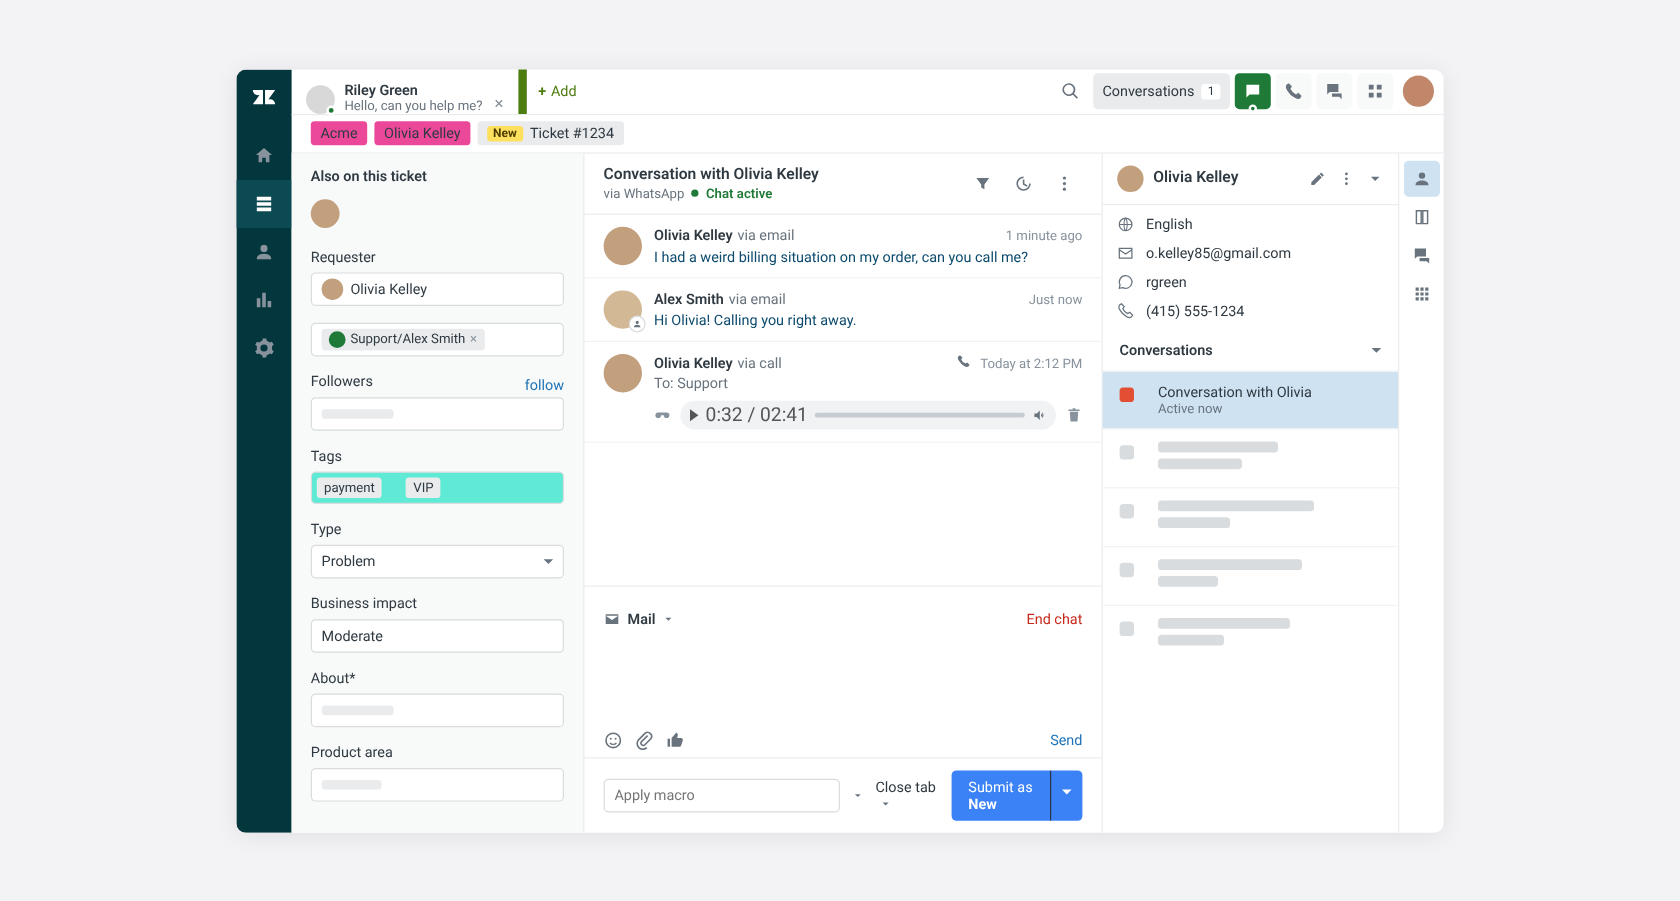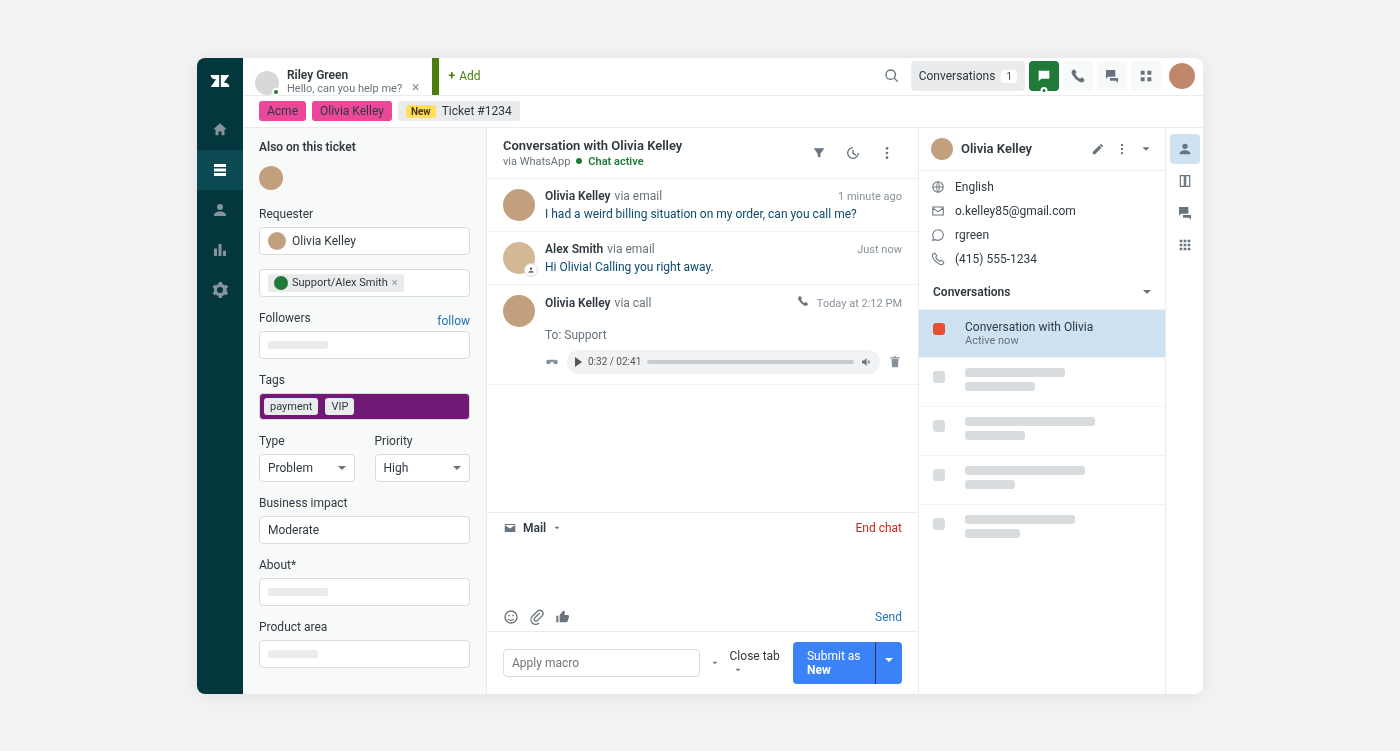--- a/index.html
+++ b/index.html
@@ -46,21 +46,21 @@
   .col-left{width:244px;border-right:1px solid #e9ebed;background:#f8f9f9;padding:12px 16px;overflow:auto;font-size:12px;color:#68737d}
   .col-left .lab{font-size:12px;color:#2f3941;margin-bottom:6px}
   .col-left .section{margin-bottom:14px}
   .col-left input,.col-left .fake-input{width:100%;height:28px;border:1px solid #d8dcde;border-radius:4px;background:#fff;padding:0 8px;font-size:12px;color:#2f3941}
   .col-left .fake-input{display:flex;align-items:center;gap:6px}
   .av{width:18px;height:18px;border-radius:50%;background:#c2a07e;display:inline-block}
   .row-sb{display:flex;justify-content:space-between;align-items:center}
   .link{color:#1f73b7;font-size:12px;cursor:pointer}
   .pill{display:inline-flex;align-items:flex-start;background:#e9ebed;border-radius:3px;padding:2px 6px;font-size:11px;color:#2f3941}
   .pill .x{margin-left:4px;color:#87929d;cursor:pointer}
-  .tags-box{border:1px solid #d8dcde;border-radius:4px;background:#701a75;padding:4px;display:flex;gap:7px;flex-wrap:wrap}
+  .tags-box{border:1px solid #d8dcde;border-radius:4px;background:#5eead4;padding:4px;display:flex;gap:20px;flex-wrap:wrap}
   .two{display:flex;gap:20px}
   .two>div{flex:1}
   .select{position:relative}
   .select::after{content:"";position:absolute;right:8px;top:11px;border:4px solid transparent;border-top-color:#68737d}
   .skel{background:#e9ebed;border-radius:3px;height:12px}
   
   
   .col-center{flex:1;display:flex;flex-direction:column;border-right:1px solid #e9ebed;min-width:0}
   .chead{padding:10px 16px;border-bottom:1px solid #e9ebed;display:flex;align-items:flex-start}
   .chead .ctitle{font-size:13px;font-weight:600;color:#2f3941}
@@ -72,24 +72,24 @@
   .msg .mhead{display:flex;align-items:baseline;gap:4px}
   .msg .name{font-weight:600;color:#2f3941}
   .msg .via{color:#68737d}
   .msg .time{margin-left:auto;color:#87929d;font-size:11px}
   .msg .mbody{color:#0c4a6e;margin-top:4px}
   .msg .overlay{position:absolute;bottom:-3px;right:-3px;width:14px;height:14px;border-radius:50%;background:#fff;border:1px solid #d8dcde;display:flex;align-items:center;justify-content:center}
   .msg .overlay svg{width:8px;height:8px;fill:#68737d}
   .audio{display:flex;align-items:center;gap:8px;margin-top:8px}
   .audio .player{flex:1;background:#f0f2f4;border-radius:12px;height:24px;display:flex;align-items:center;padding:0 8px;gap:6px}
   .audio .play{width:0;height:0;border-left:7px solid #555;border-top:5px solid transparent;border-bottom:5px solid transparent;cursor:pointer}
-  .audio .ptime{font-size:10px;color:#555}
+  .audio .ptime{font-size:16px;color:#555}
   .audio .bar{flex:1;height:4px;background:#c7ccd1;border-radius:2px}
   .compose{margin-top:auto;border-top:1px solid #e9ebed}
-  .compose-top{display:flex;align-items:center;padding:8px 16px;font-size:12px}
+  .compose-top{display:flex;align-items:center;padding:20px 16px;font-size:12px}
   .compose-top svg{width:14px;height:14px;fill:#68737d;margin-right:6px}
   .compose-top .chev{margin-left:6px}
   .end{margin-left:auto;color:#c72a1c;font-size:12px;cursor:pointer}
   .compose-mid{height:60px}
   .compose-bar{display:flex;align-items:center;padding:6px 16px;gap:10px}
   .compose-bar svg{width:16px;height:16px;fill:#68737d;cursor:pointer}
   .send{margin-left:auto;color:#1f73b7;font-size:12px;cursor:pointer}
   .footer{display:flex;align-items:center;padding:10px 16px;gap:10px;border-top:1px solid #e9ebed}
   .macro{height:28px;border:1px solid #d8dcde;border-radius:4px;width:240px;padding:0 8px;font-size:12px;background:#fff;cursor:pointer}
   .closetab{margin-left:auto;font-size:12px;color:#2f3941;cursor:pointer}
@@ -256,26 +256,20 @@
             <span class="pill">VIP</span>
           </div>
         </div>
         <div class="section two">
           <div>
             <div class="lab">Type</div>
             <div class="fake-input select">
                 <span>Problem</span>
               </div>
           </div>
-          <div>
-            <div class="lab">Priority</div>
-            <div class="fake-input select">
-                <span>High</span>
-              </div>
-          </div>
         </div>
         <div class="section">
           <div class="lab">Business impact</div>
           <div class="fake-input">
               <span>Moderate</span>
             </div>
         </div>
         <div class="section">
           <div class="lab">About*</div>
           <div class="fake-input">
@@ -355,21 +349,21 @@
           <div class="mav"></div>
           <div style="flex:1">
             <div class="mhead">
               <span class="name">Olivia Kelley</span>
               <span class="via">via call</span>
               <svg style="width:12px;height:12px;fill:#68737d;margin-left:auto" viewBox="0 0 24 24">
                   <path d="M6 2l4 4-2 3a14 14 0 0 0 7 7l3-2 4 4-2 3c-2 1-4 1-7-1a24 24 0 0 1-9-9c-2-3-2-5-1-7z"></path>
                 </svg>
               <span class="time" style="margin-left:4px">Today at 2:12 PM</span>
             </div>
-            <div class="via" style="margin-top:18px">To: Support</div>
+            <div class="via" style="margin-top:2px">To: Support</div>
             <div class="audio">
               <svg style="width:14px;height:14px;fill:#87929d" viewBox="0 0 24 24">
                   <path d="M6 8a4 4 0 1 0 4 4H14a4 4 0 1 0 4-4"></path>
                 </svg>
               <div class="player">
                 <span class="play"></span>
                 <span class="ptime">0:32 / 02:41</span>
                 <div class="bar"></div>
                 <svg style="width:12px;height:12px;fill:#68737d" viewBox="0 0 24 24">
                     <path d="M4 9v6h4l5 5V4L8 9zM17 7a7 7 0 0 1 0 10M15 9a4 4 0 0 1 0 6"></path>

